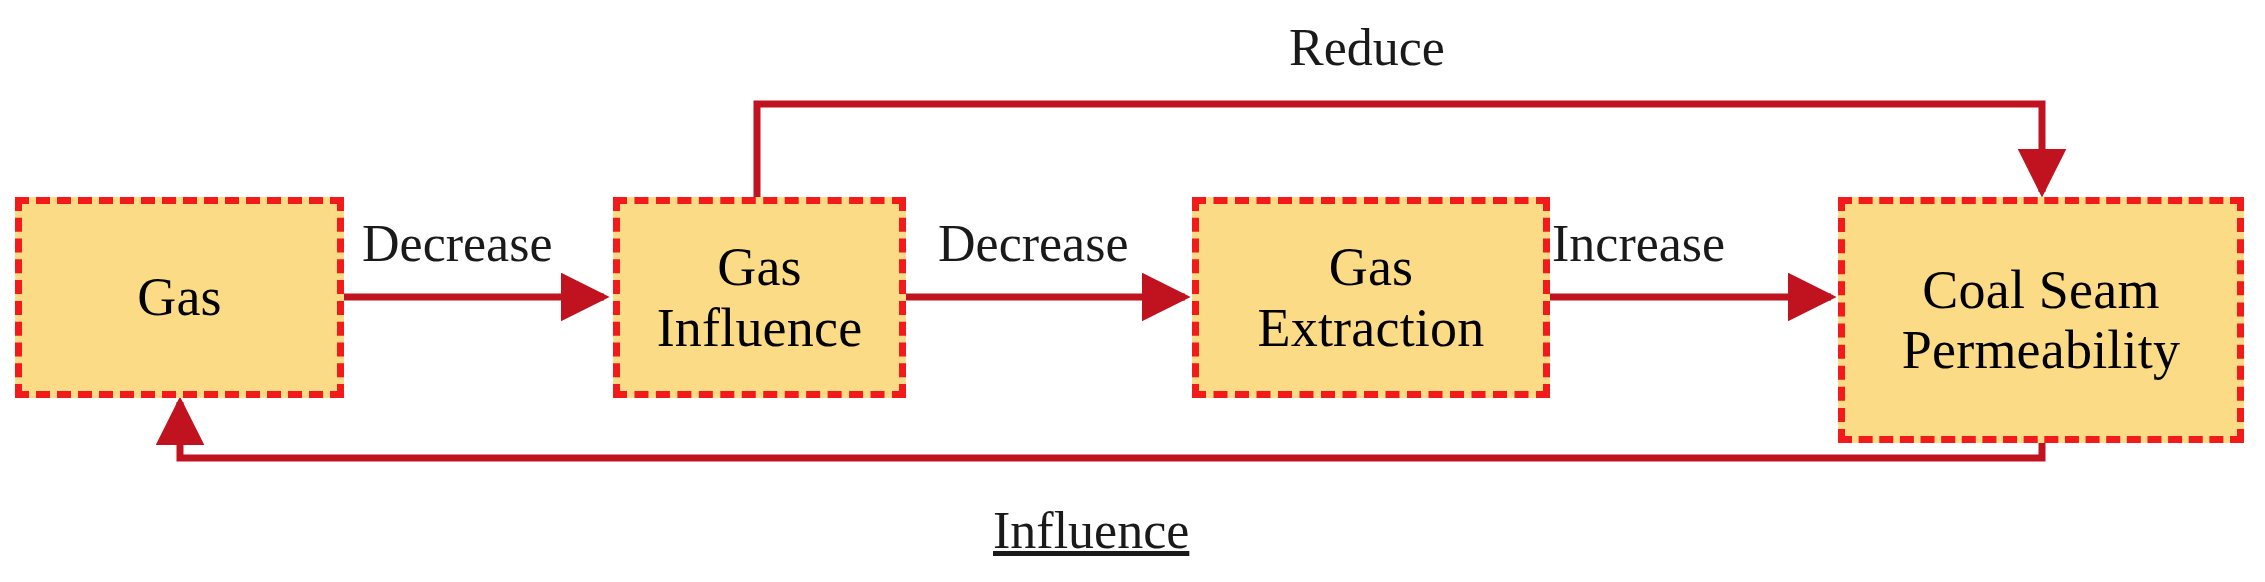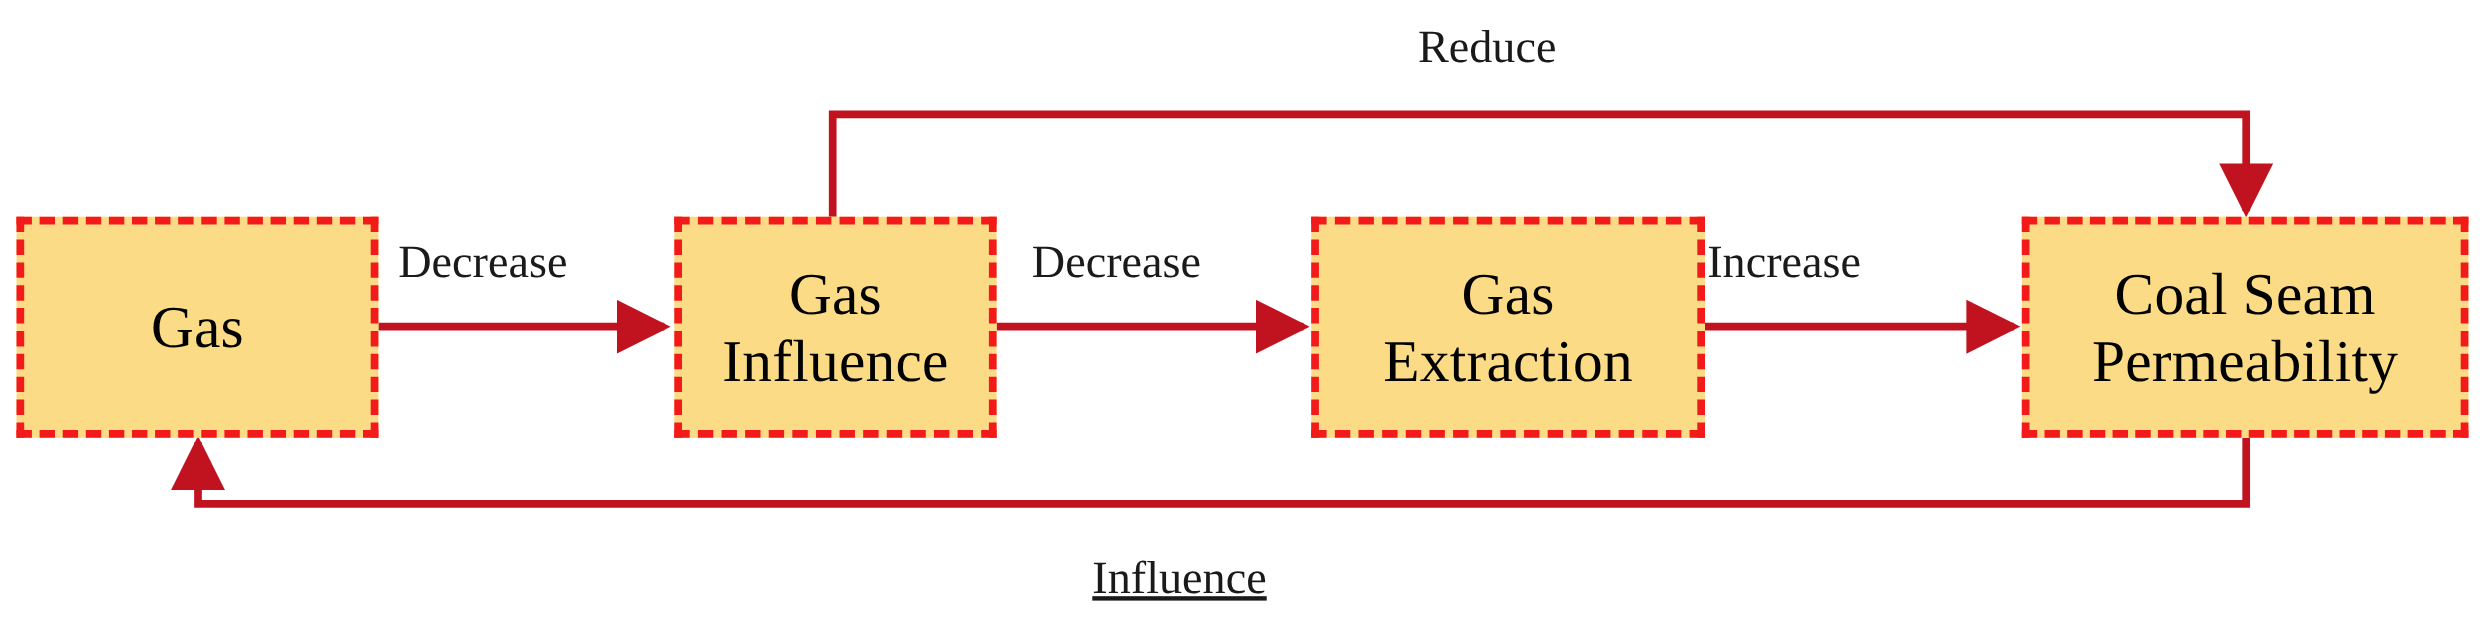--- a/index.html
+++ b/index.html
@@ -36,21 +36,21 @@
     line-height: 1.12;
     letter-spacing: 0.2px;
     text-align: center;
     white-space: nowrap;
     z-index: 3;
   }
   .node .ln { display: block; }
   .edge-label {
     position: absolute;
     color: #1a1a1a;
-    font-size: 42px;
+    font-size: 52px;
     line-height: 1;
     white-space: nowrap;
     z-index: 4;
     background: transparent;
   }
 </style>
 </head>
 <body>
 
 <div id="canvas">
@@ -90,21 +90,21 @@
   <div class="node" style="left:613px; top:197px; width:293px; height:201px;">
     <span class="ln">Gas</span>
     <span class="ln">Influence</span>
   </div>
 
   <div class="node" style="left:1192px; top:197px; width:358px; height:201px;">
     <span class="ln">Gas</span>
     <span class="ln">Extraction</span>
   </div>
 
-  <div class="node" style="left:1838px; top:197px; width:406px; height:201px;">
+  <div class="node" style="left:1838px; top:197px; width:406px; height:246px;">
     <span class="ln">Coal Seam</span>
     <span class="ln">Permeability</span>
   </div>
 
   <div class="edge-label" style="left:362px; top:218px;text-align:right;">Decrease</div>
 
   <div class="edge-label" style="left:938px; top:218px;">Decrease</div>
 
   <div class="edge-label" style="left:1552px; top:218px;">Increase</div>
 

